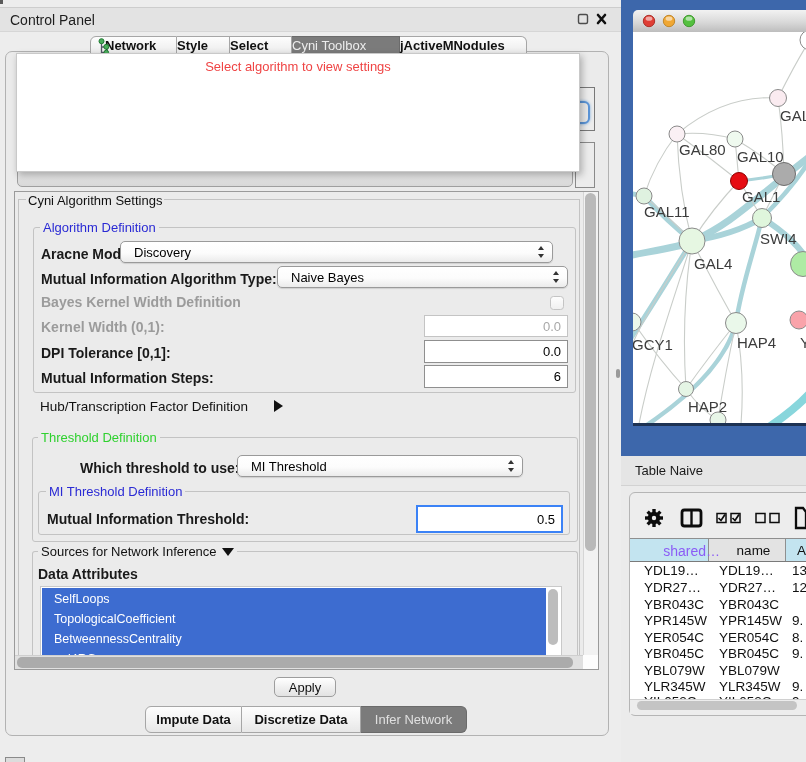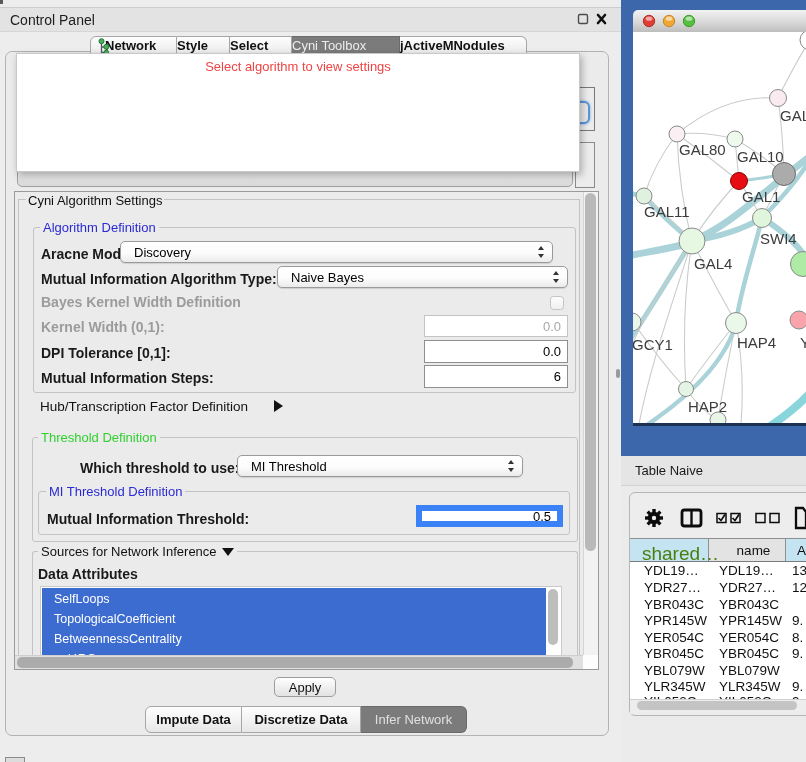--- a/index.html
+++ b/index.html
@@ -164,21 +164,21 @@
   </g>
   <path d="M 166 15 L 173 15 L 176 19 L 176 35 L 166 35 Z" fill="none" stroke="#0c0c0c" stroke-width="2.3"></path>
 </svg>
 
 <div class="abs" style="left:630px;top:538px;width:176px;height:24px;border-top:1px solid #8f8f8f;
      border-bottom:1px solid #7a7a7a;box-sizing:border-box;background:#e3e3e3;"></div>
 <div class="abs" style="left:630px;top:539px;width:79px;height:22px;background:#c3e4f0;
      border-right:1px solid #8f8f8f;box-sizing:border-box;"></div>
 <div class="abs" style="left:785px;top:539px;width:21px;height:22px;background:#c3e4f0;
      border-left:1px solid #8f8f8f;box-sizing:border-box;"></div>
-<div class="abs" style="left:641px;top:543px;width:79px;text-align:center;font-size:19px;color:#4d7c0f;">shared…</div>
+<div class="abs" style="left:641px;top:543px;width:79px;text-align:right;font-size:14px;color:#8b5cf6;">shared…</div>
 <div class="abs" style="left:715px;top:543px;width:77px;text-align:center;font-size:13.5px;color:#111;">name</div>
 <div class="abs" style="left:797px;top:543px;font-size:13.5px;color:#111;">AR</div>
 
 <div class="abs" style="left:630px;top:562px;width:176px;height:137px;background:#ffffff;overflow:hidden;">
   <div style="font-size:13.5px;color:#111;line-height:16.4px;padding-top:1px;">
     <div>
         <span style="position:absolute;left:14px;">YDL19…</span>
         <span style="position:absolute;left:89px;">YDL19…</span>
         <span style="position:absolute;left:162px;">13</span>
       </div>
@@ -295,21 +295,21 @@
 <div class="abs lbl" style="left:80px;top:460px;">Which threshold to use:</div>
 <div class="combo" style="left:237px;top:455px;width:284px;height:20px;">
   <span class="ct" style="left:13px;">MI Threshold</span>
     <span class="arr"></span>
 </div>
 
 <div class="group" style="left:38px;top:491px;width:530px;height:42px;">
   <div class="gtitle" style="left:7px;color:#2a2ad4;">MI Threshold Definition</div>
 </div>
 <div class="abs lbl" style="left:47px;top:511px;">Mutual Information Threshold:</div>
-<div class="field" style="left:416px;top:505px;width:147px;height:22px;border:6px solid #3b82f6;color:#000;text-align:right;">0.5</div>
+<div class="field" style="left:416px;top:505px;width:147px;height:28px;border:2px solid #3b82f6;color:#000;text-align:right;">0.5</div>
 
 <div class="group" style="left:32px;top:551px;width:544px;height:112px;border-bottom:none;">
   <div class="gtitle" style="left:5px;color:#111;">Sources for Network Inference <span style="display:inline-block;width:0;height:0;border-left:6px solid transparent;border-right:6px solid transparent;border-top:8px solid #111;margin-left:2px;"></span></div>
 </div>
 <div class="abs lbl" style="left:38px;top:566px;">Data Attributes</div>
 <div class="abs" style="left:40px;top:586px;width:522px;height:70px;background:#ffffff;
      border:1px solid #c9c9c9;box-sizing:border-box;overflow:hidden;">
   <div style="position:absolute;left:1px;top:1px;width:504px;height:68px;background:#3d6cd0;"></div>
   <div style="position:absolute;left:13px;top:2px;font-size:12.5px;color:#fff;line-height:20px;">
     SelfLoops<br>TopologicalCoefficient<br>BetweennessCentrality<br>gal4RGexp

